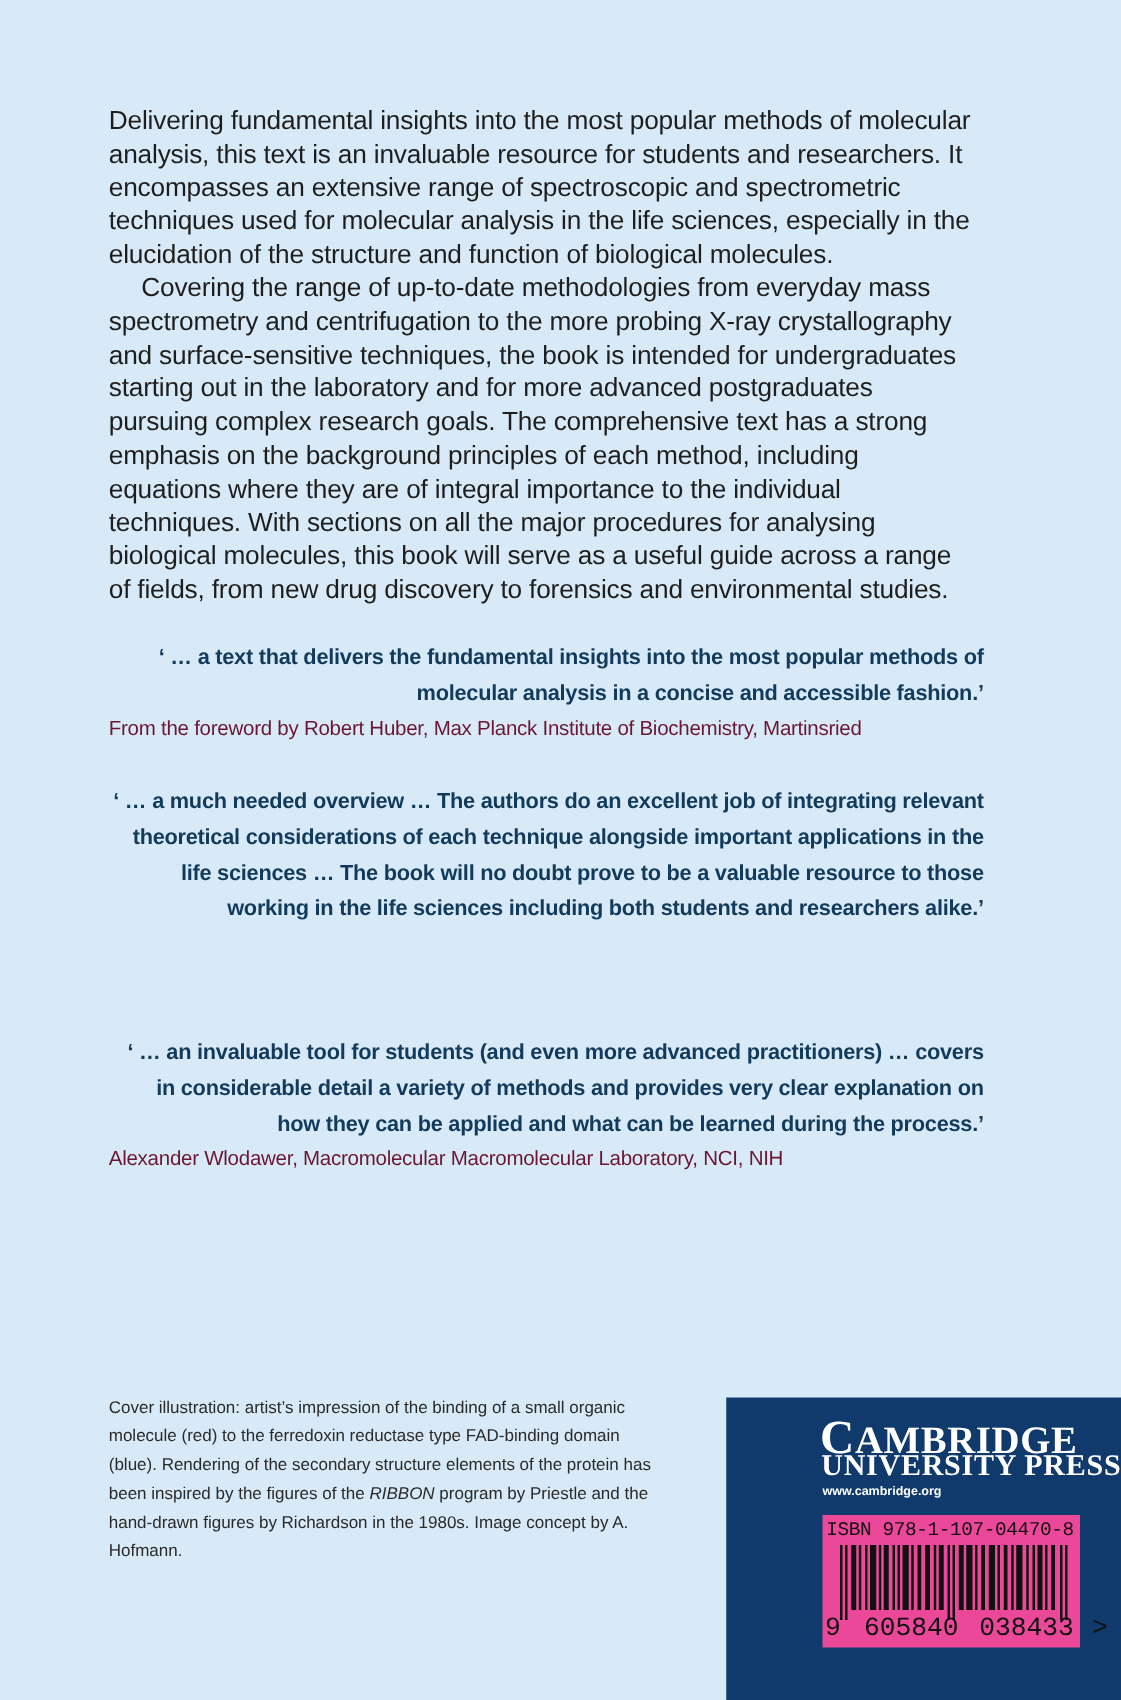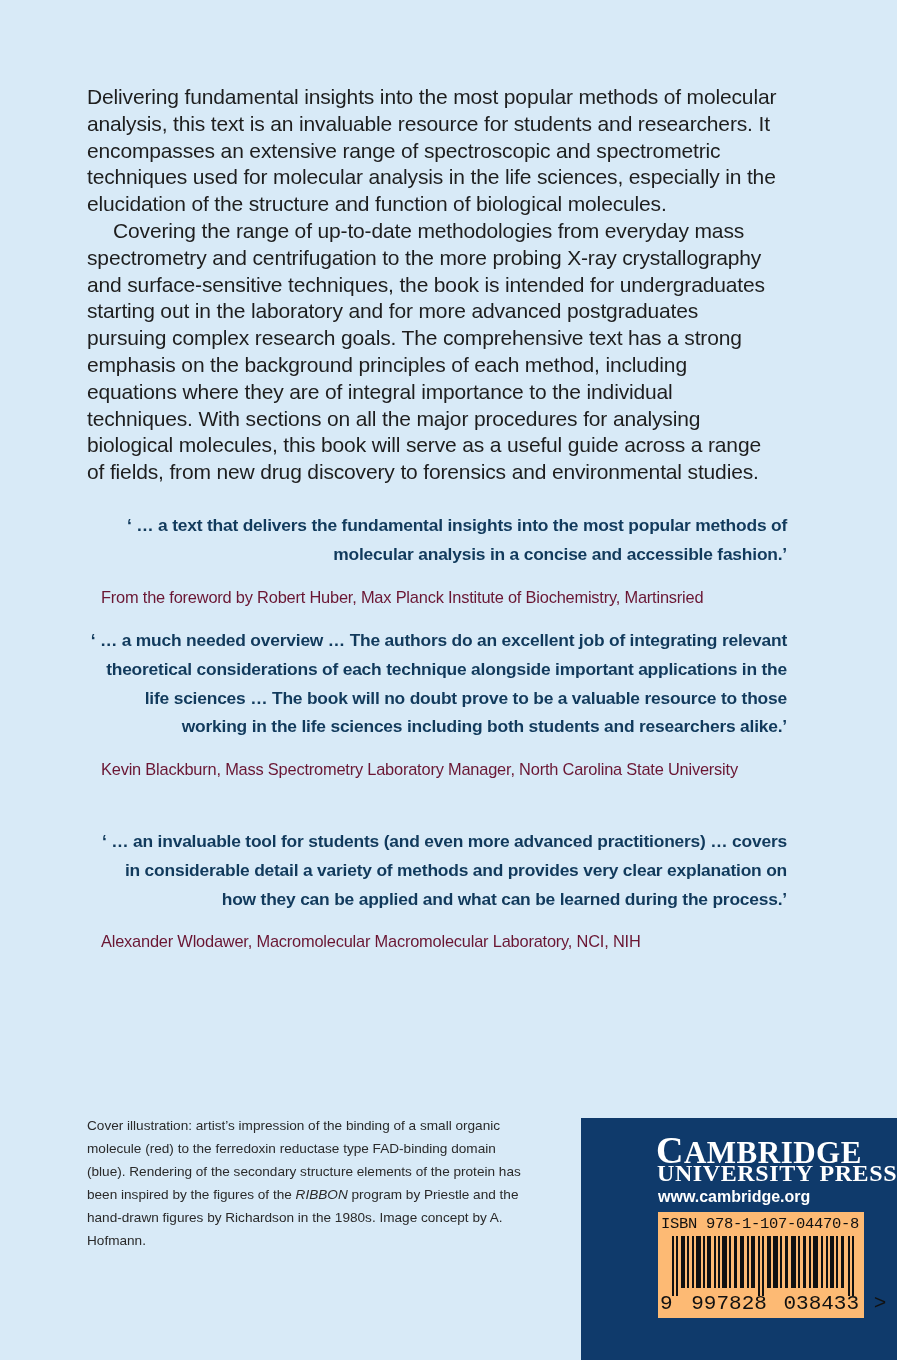--- a/index.html
+++ b/index.html
@@ -19,21 +19,21 @@
     .blurb p { margin: 0; }
     .blurb p.indent { text-indent: 26px; }
     .quote {
       position: absolute; left: 87px; width: 700px;
     }
     .quote .qtext {
       font-weight: bold; color: #113a5c; font-size: 17.4px; line-height: 28.8px;
       letter-spacing: -0.2px; margin: 0; text-align: right;
     }
     .quote .qsrc {
-      color: #6a1633; font-size: 16.4px; line-height: 28px; margin: 14px;
+      color: #6a1633; font-size: 16.4px; line-height: 28px; margin: 0;
       letter-spacing: -0.2px;
     }
     #q1 { top: 511px; }
     #q2 { top: 626px; }
     #q3 { top: 827px; }
     .caption {
       position: absolute; left: 87px; top: 1114px; width: 450px;
       font-size: 13.6px; line-height: 23px; color: #2a2a2a;
     }
     .caption p { margin: 0; }
@@ -50,25 +50,25 @@
     }
     .pub-name .big { font-size: 38px; }
     .pub-sub {
       position: absolute; left: 76px; top: 42px;
       font-family: "Liberation Serif", "DejaVu Serif", serif;
       color: #ffffff; font-size: 24px; font-weight: bold; letter-spacing: 0.6px;
       white-space: nowrap;
     }
     .pub-url {
       position: absolute; left: 77px; top: 70px;
-      color: #ffffff; font-size: 16px; font-weight: bold; white-space: nowrap;
+      color: #ffffff; font-size: 10px; font-weight: bold; white-space: nowrap;
     }
     .barcode-box {
       position: absolute; left: 77px; top: 94px; width: 206px; height: 106px;
-      background: #fdba74;
+      background: #ec4899;
     }
     .isbn-label {
       position: absolute; left: 3px; top: 3px;
       font-family: "Liberation Mono", "DejaVu Sans Mono", monospace;
       font-size: 15.5px; color: #111; white-space: nowrap; letter-spacing: -0.3px;
     }
     .bars {
       position: absolute; left: 12px; top: 24px; width: 186px; height: 60px;
     }
     .ean-digits {
@@ -86,21 +86,20 @@
   <p class="indent">Covering the range of up-to-date methodologies from everyday mass spectrometry and centrifugation to the more probing X-ray crystallography and surface-sensitive techniques, the book is intended for undergraduates starting out in the laboratory and for more advanced postgraduates pursuing complex research goals. The comprehensive text has a strong emphasis on the background principles of each method, including equations where they are of integral importance to the individual techniques. With sections on all the major procedures for analysing biological molecules, this book will serve as a useful guide across a range of fields, from new drug discovery to forensics and environmental studies.</p>
 </div>
 
 <div class="quote" id="q1">
   <p class="qtext">‘ … a text that delivers the fundamental insights into the most popular methods of molecular analysis in a concise and accessible fashion.’</p>
   <p class="qsrc">From the foreword by Robert Huber, Max Planck Institute of Biochemistry, Martinsried</p>
 </div>
 
 <div class="quote" id="q2">
   <p class="qtext"> ‘ … a much needed overview … The authors do an excellent job of integrating relevant theoretical considerations of each technique alongside important applications in the life sciences … The book will no doubt prove to be a valuable resource to those working in the life sciences including both students and researchers alike.’</p>
-  <p class="qsrc">Kevin Blackburn, Mass Spectrometry Laboratory Manager, North Carolina State University</p>
 </div>
 
 <div class="quote" id="q3">
   <p class="qtext">‘ … an invaluable tool for students (and even more advanced practitioners) … covers in considerable detail a variety of methods and provides very clear explanation on how they can be applied and what can be learned during the process.’</p>
   <p class="qsrc">Alexander Wlodawer, Macromolecular Macromolecular Laboratory, NCI, NIH</p>
 </div>
 
 <div class="caption">
   <p><span>Cover illustration: artist’s impression of the binding of a small organic molecule (red) to the ferredoxin reductase type FAD-binding domain (blue). Rendering of the secondary structure elements of the protein has been inspired by the figures of the </span><em>RIBBON</em><span> program by Priestle and the hand-drawn figures by Richardson in the 1980s. Image concept by A. Hofmann.</span></p>
 </div>
@@ -145,18 +144,18 @@
         <rect x="156" y="0" width="2" height="52"></rect>
           <rect x="160" y="0" width="4" height="52"></rect>
         <rect x="166" y="0" width="2" height="52"></rect>
           <rect x="171" y="0" width="3" height="52"></rect>
         <rect x="178" y="0" width="2" height="60"></rect>
           <rect x="182" y="0" width="2" height="60"></rect>
       </g>
     </svg>
     <div class="ean-digits">
       <span>9</span>
-      <span style="margin-left:6px">997828</span>
+      <span style="margin-left:6px">605840</span>
       <span style="margin-left:4px">038433</span>
       <span style="margin-left:2px">&gt;</span>
     </div>
   </div>
 </div>
 
 </body></html>

